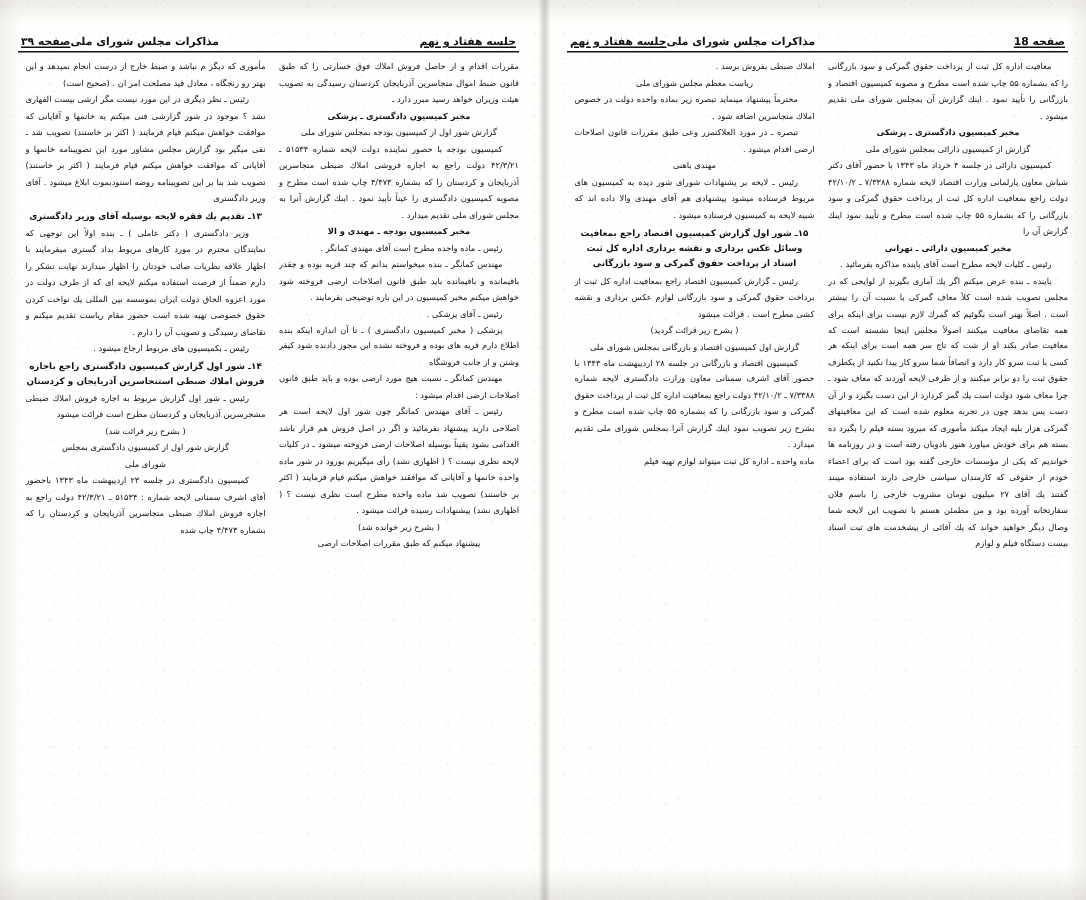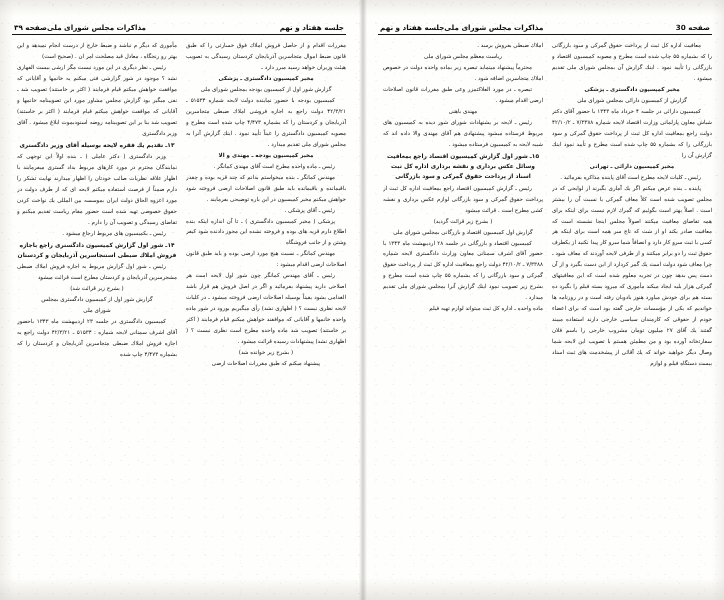--- a/index.html
+++ b/index.html
@@ -43,21 +43,21 @@
     pointer-events:none;z-index:5;
   }
 
   .runhead{
     display:flex;flex-direction:row;align-items:flex-end;justify-content:space-between;
     font-size:7.2px;font-weight:bold;color:#171717;
     padding:0 2px 2px 2px;letter-spacing:0;
     height:14px;
   }
   .runhead .rh-c{flex:1;text-align:left;}
-  .runhead .rh-s{white-space:nowrap;}
+  .runhead .rh-s{white-space:nowrap;text-decoration:underline;}
   .rule{border-top:1.4px solid #1b1b1b;margin:0 0 5px 0;height:0;}
 
   .cols{display:flex;flex-direction:row;gap:9px;height:556px;}
   .col{
     width:160px;
     font-size:5.55px;
     line-height:1.98;
     color:#1a1a1a;
     text-align:justify;
     text-justify:inter-word;
@@ -81,21 +81,21 @@
 </style>
 </head>
 <body>
 
 <div id="scan"></div>
 
 <div class="spread ink">
 
   <div class="page left">
     <div class="runhead">
-      <span class="rh-s">صفحه 30</span>
+      <span class="rh-s">صفحه 18</span>
       <span class="rh-c">مذاكرات مجلس شوراى ملى</span>
       <span class="rh-s">جلسه هفتاد و نهم</span>
     </div>
     <div class="rule"></div>
     <div class="cols">
 
       <div class="col">
         <p>معافيت اداره كل ثبت از پرداخت حقوق گمركى و سود بازرگانى را كه بشماره ۵۵ چاپ شده است مطرح و مصوبه كميسيون اقتصاد و بازرگانى را تأييد نمود . اينك گزارش آن بمجلس شوراى ملى تقديم ميشود .</p>
         <p class="sig">مخبر كميسيون دادگسترى ـ پزشكى</p>
         <p class="ctr">گزارش از كميسيون دارائى بمجلس شوراى ملى</p>

